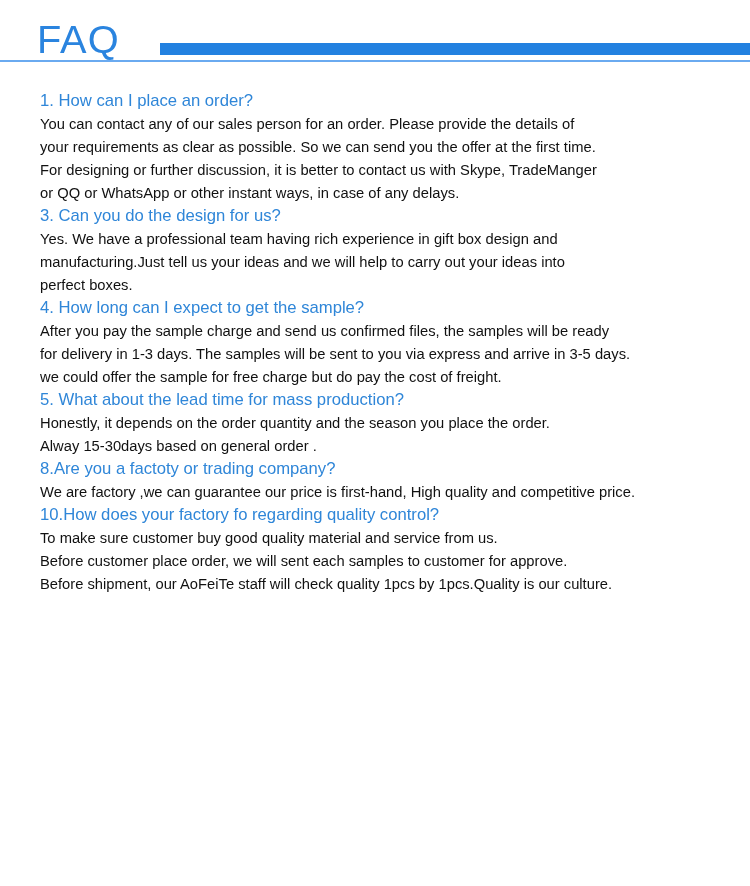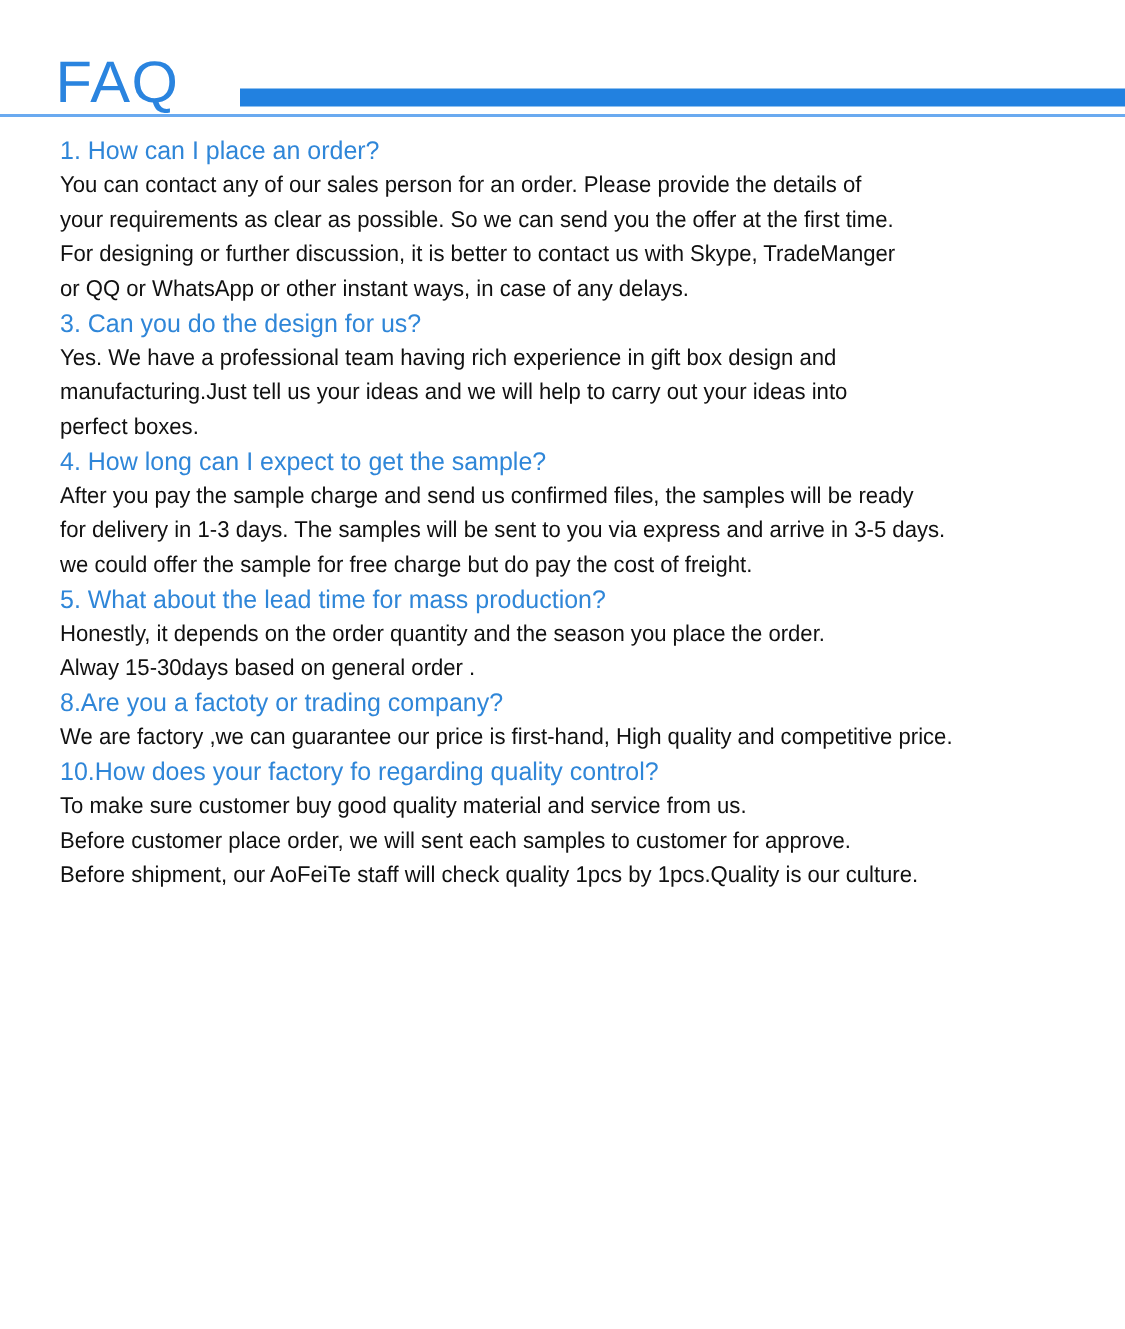--- a/index.html
+++ b/index.html
@@ -1,18 +1,18 @@
 <!DOCTYPE html>
 <html><head>
   <meta charset="utf-8">
   <style>
     html, body { margin: 0; padding: 0; background: #ffffff; }
     body { width: 750px; height: 886px; position: relative; overflow: hidden;
            font-family: "Liberation Sans", "DejaVu Sans", sans-serif; }
-    .header { position: absolute; left: 0; top: 16px; width: 750px; height: 70px; }
+    .header { position: absolute; left: 0; top: 0; width: 750px; height: 70px; }
     .faq-title { position: absolute; left: 37px; top: 18px; font-size: 39px; line-height: 44px;
                  color: #2a84df; font-weight: normal; letter-spacing: 1px; margin: 0;
                  transform: scaleX(1.02); transform-origin: left; }
     .thick-bar { position: absolute; left: 160px; top: 43px; width: 590px; height: 12px; background: #2281e0; }
     .thin-line { position: absolute; left: 0; top: 60px; width: 750px; height: 2px; background: #6aaaf0; }
     .content { position: absolute; left: 23px; top: 89px; width: 720px; margin-left: 17px; }
     .qa { margin: 0; }
     .q { font-size: 17px; line-height: 23px; color: #2f86d8; margin: 0; white-space: nowrap;
          transform: scaleX(0.98); transform-origin: left; }
     .a { font-size: 15.2px; line-height: 23px; color: #111111; margin: 0; white-space: nowrap;

